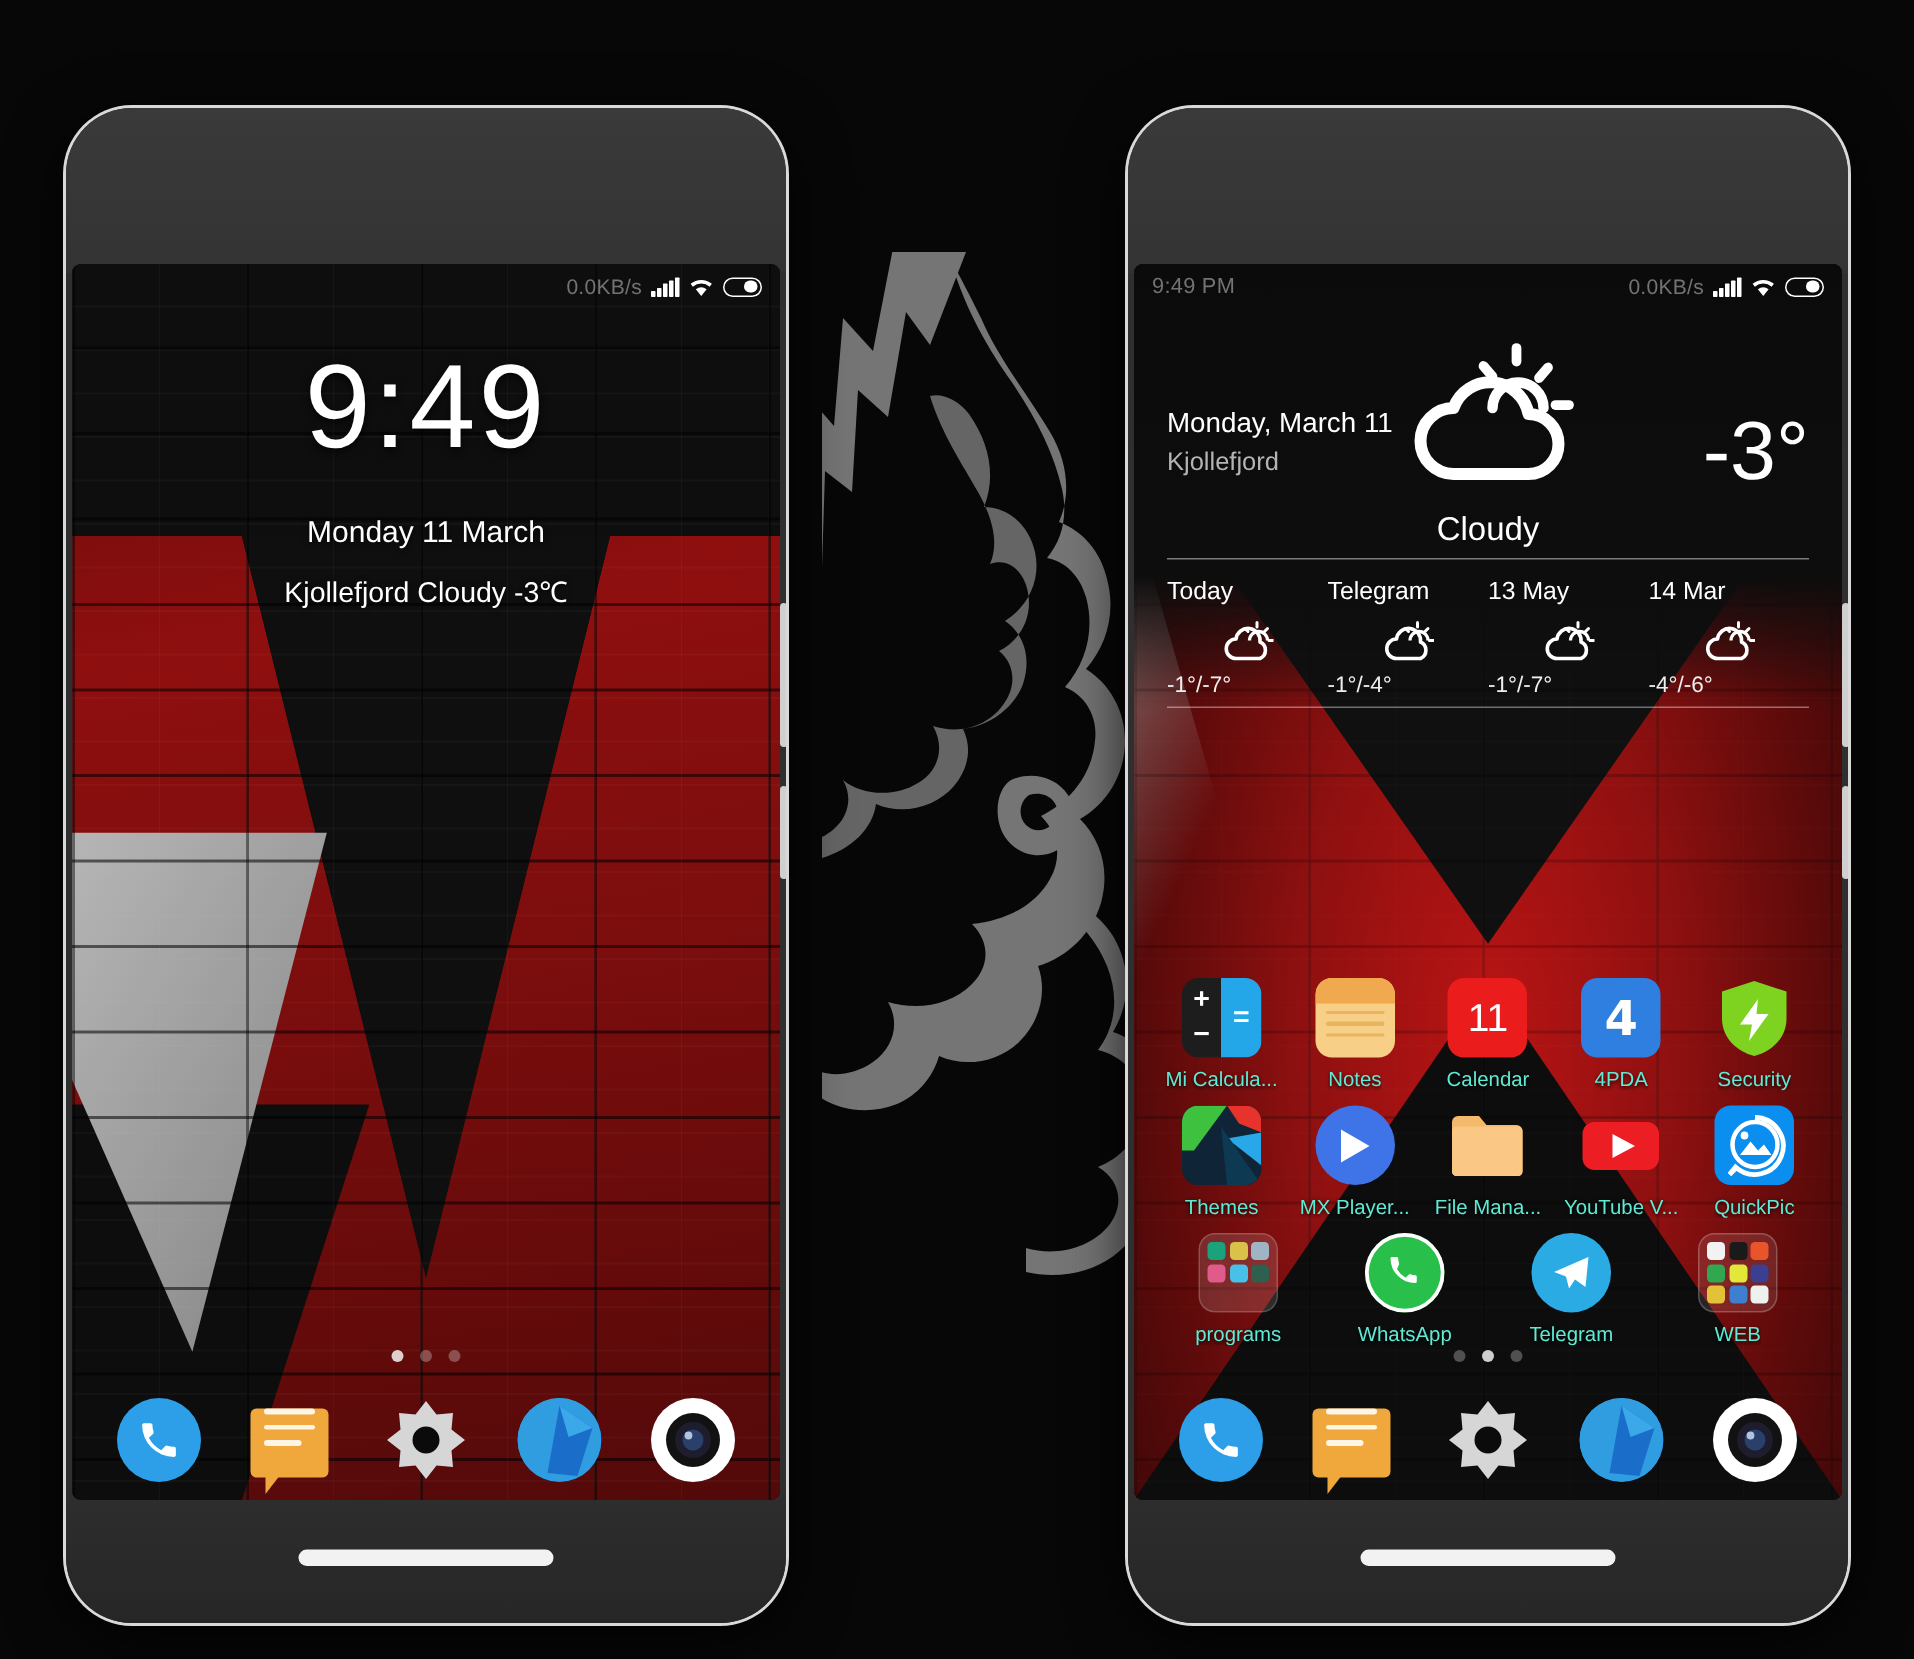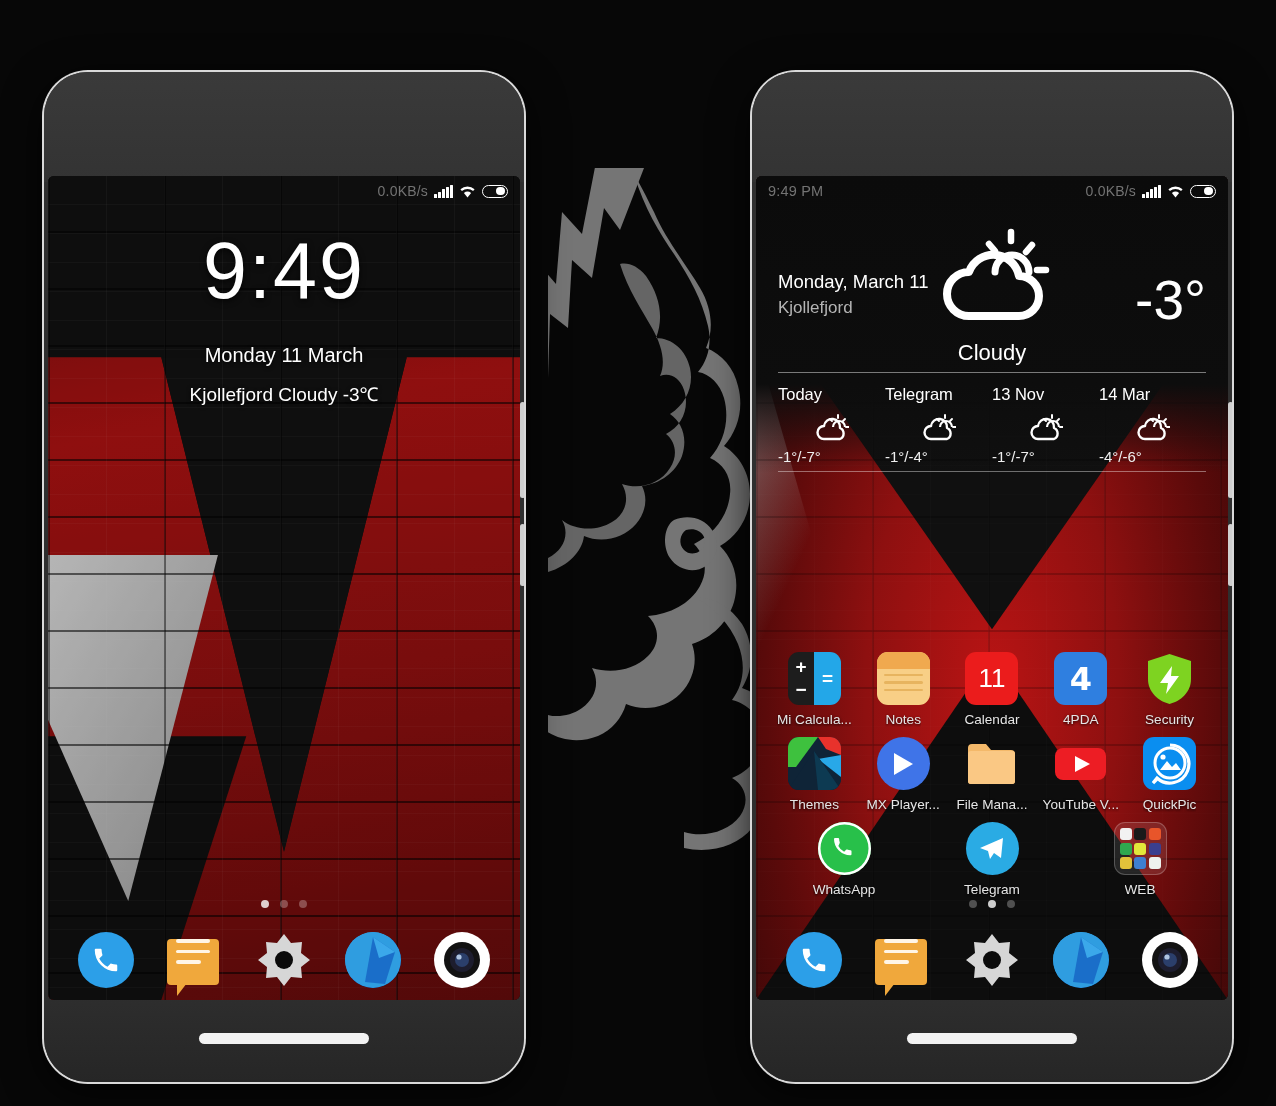--- a/index.html
+++ b/index.html
@@ -112,21 +112,21 @@
   .fc .fd { font-size:16.5px; color:#fff; }
   .fc .fi { margin:10px 0 6px; display:flex; justify-content:center; }
   .fc .ft { font-size:15px; color:#efefef; }
   .fc-rule { height:1px; background:rgba(255,255,255,.4); }
 
   
   .grid { position:absolute; left:14px; right:14px; z-index:6; }
   .row { display:flex; margin-bottom:10px; }
   .app { flex:1; display:flex; flex-direction:column; align-items:center; }
   .icon { width:53px; height:53px; position:relative; }
-  .label { color:#e5e5e5; font-size:13.6px; margin-top:7px; white-space:nowrap;
+  .label { color:#5eead4; font-size:13.6px; margin-top:7px; white-space:nowrap;
       text-shadow:0 1px 3px rgba(0,0,0,.9); overflow:hidden; max-width:82px; text-align:center; }
   .calcic { display:flex; border-radius:11px; overflow:hidden; }
   .calcic .lft { flex:1; background:#1d1d1d; color:#fff; display:flex; flex-direction:column;
       align-items:center; justify-content:space-around; font-size:19px; font-weight:700; padding:4px 0; }
   .calcic .rgt { flex:1; background:#23a7e8; color:#fff; display:flex; align-items:center;
       justify-content:center; font-size:19px; font-weight:700; }
   .notesic { border-radius:11px; overflow:hidden; background:#f8cf86; }
   .notesic .hd { height:32%; background:#f0a94f; }
   .notesic .ln { height:2.4px; background:#e7b45f; margin:5px 7px 0; border-radius:2px; }
   .calic { border-radius:11px; background:#eb1c1c; color:#fff; display:flex;
@@ -410,21 +410,21 @@
                     <line x1="30" y1="5" x2="28" y2="7"></line>
                     <line x1="31" y1="13" x2="34" y2="13"></line>
                   </g>
                   <path d="M18 13 A6 6 0 0 1 30 13" stroke="#fff" stroke-width="2.2" fill="none"></path>
                   <path d="M9 25 A6.5 6.5 0 0 1 9 12 A8 8 0 0 1 25 14 A6 6 0 0 1 25 25 Z" stroke="#fff" stroke-width="2.4" fill="none" stroke-linejoin="round"></path>
                 </svg>
             </div>
             <div class="ft">-1°/-4°</div>
           </div>
           <div class="fc">
-            <div class="fd">13 Nov</div>
+            <div class="fd">13 May</div>
             <div class="fi">
               <svg width="34" height="28" viewBox="0 0 34 28">
                   <g stroke="#fff" stroke-width="2" stroke-linecap="round" fill="none">
                     <line x1="23" y1="1" x2="23" y2="4"></line>
                     <line x1="15" y1="5" x2="17" y2="7"></line>
                     <line x1="30" y1="5" x2="28" y2="7"></line>
                     <line x1="31" y1="13" x2="34" y2="13"></line>
                   </g>
                   <path d="M18 13 A6 6 0 0 1 30 13" stroke="#fff" stroke-width="2.2" fill="none"></path>
                   <path d="M9 25 A6.5 6.5 0 0 1 9 12 A8 8 0 0 1 25 14 A6 6 0 0 1 25 25 Z" stroke="#fff" stroke-width="2.4" fill="none" stroke-linejoin="round"></path>
@@ -545,20 +545,34 @@
                 <path d="M12 28 L19 19 L24 25 L28 21 L33 28 Z" fill="#fff"></path>
                 <circle cx="15" cy="15" r="2.6" fill="#fff"></circle>
               </svg>
             </div>
             <div class="label">QuickPic</div>
           </div>
         </div>
 
         <div class="row">
           <div class="app">
+            <div class="icon folder">
+              <b style="background:#1aa37a"></b>
+                <b style="background:#d8c24a"></b>
+                <b style="background:#9fb4c4"></b>
+              <b style="background:#e05a8a"></b>
+                <b style="background:#49c0e8"></b>
+                <b style="background:#2f5f4f"></b>
+              <b style="background:transparent"></b>
+                <b style="background:transparent"></b>
+                <b style="background:transparent"></b>
+            </div>
+            <div class="label">programs</div>
+          </div>
+          <div class="app">
             <div class="icon waic">
               <svg width="30" height="30" viewBox="0 0 24 24">
                   <path fill="#fff" d="M7.5 9.6a10 10 0 0 0 4.6 4.6l1.6-1.6c.3-.3.6-.3.9-.2.8.3 1.7.5 2.6.5.5 0 .8.3.8.8v2.5c0 .5-.3.8-.8.8A13 13 0 0 1 4 4c0-.5.3-.8.8-.8h2.5c.5 0 .8.3.8.8 0 .9.2 1.8.5 2.6.1.3 0 .6-.2.9z"></path>
                 </svg>
             </div>
             <div class="label">WhatsApp</div>
           </div>
           <div class="app">
             <div class="icon tgic">
               <svg width="30" height="30" viewBox="0 0 30 30">

